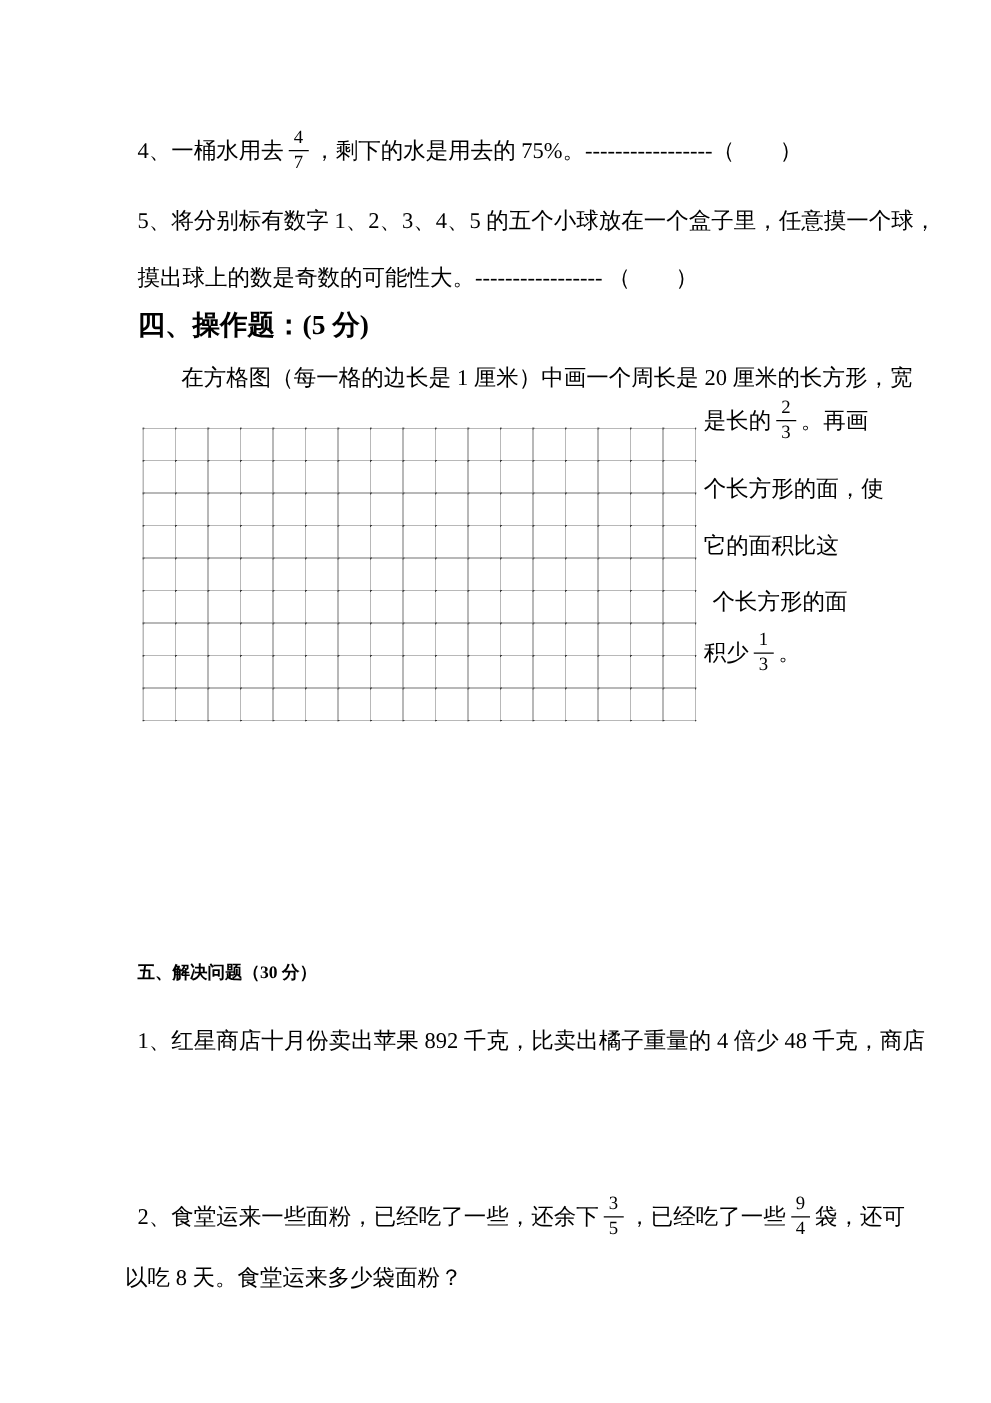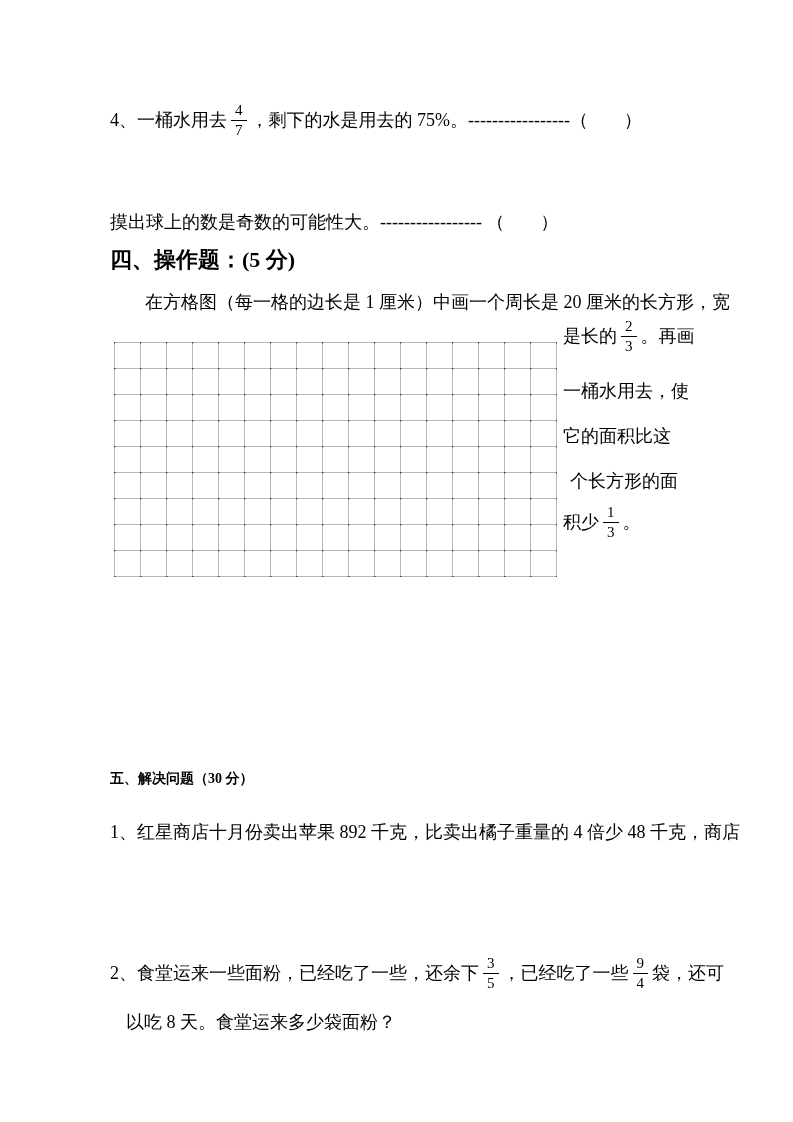--- a/index.html
+++ b/index.html
@@ -58,34 +58,35 @@
 
 <div class="page">
 
   <p class="line" style="left:110px; top:92px;">
     <span>4、一桶水用去</span><span class="frac">
         <span class="num">4</span>
         <span class="den">7</span>
       </span><span>，剩下的水是用去的 75%。-----------------（　　）</span>
   </p>
 
+  <p class="line" style="left:110px; top:152px;">5、将分别标有数字 1、2、3、4、5 的五个小球放在一个盒子里，任意摸一个球，</p>
   <p class="line" style="left:110px; top:198px;">摸出球上的数是奇数的可能性大。----------------- （　　）</p>
 
   <h3 class="line bold" style="left:110px; top:233px; font-size:22px;">四、操作题：(5 分)</h3>
   <p class="line" style="left:145px; top:278px;">在方格图（每一格的边长是 1 厘米）中画一个周长是 20 厘米的长方形，宽</p>
 
   <div class="grid" style="width: 443px; height: 235px;"></div>
 
   <p class="line" style="left:563px; top:308px;">
     <span>是长的</span><span class="frac">
         <span class="num">2</span>
         <span class="den">3</span>
       </span><span>。再画</span>
   </p>
-  <p class="line" style="left:563px; top:367px;">一桶水用去，使</p>
+  <p class="line" style="left:563px; top:367px;">个长方形的面，使</p>
   <p class="line" style="left:563px; top:412px;">它的面积比这</p>
   <p class="line" style="left:570px; top:457px;">个长方形的面</p>
   <p class="line" style="left:563px; top:494px;">
     <span>积少</span><span class="frac">
         <span class="num">1</span>
         <span class="den">3</span>
       </span><span>。</span>
   </p>
 
   <h3 class="line bold" style="left:110px; top:757px; font-size:14px;">五、解决问题（30 分）</h3>
@@ -94,15 +95,15 @@
 
   <p class="line" style="left:110px; top:945px;">
     <span>2、食堂运来一些面粉，已经吃了一些，还余下</span><span class="frac">
         <span class="num">3</span>
         <span class="den">5</span>
       </span><span>，已经吃了一些</span><span class="frac">
         <span class="num">9</span>
         <span class="den">4</span>
       </span><span>袋，还可</span>
   </p>
-  <p class="line" style="left:126px; top:998px;text-align:center;">以吃 8 天。食堂运来多少袋面粉？</p>
+  <p class="line" style="left:100px; top:998px;text-align:center;">以吃 8 天。食堂运来多少袋面粉？</p>
 
 </div>
 
 </body></html>

